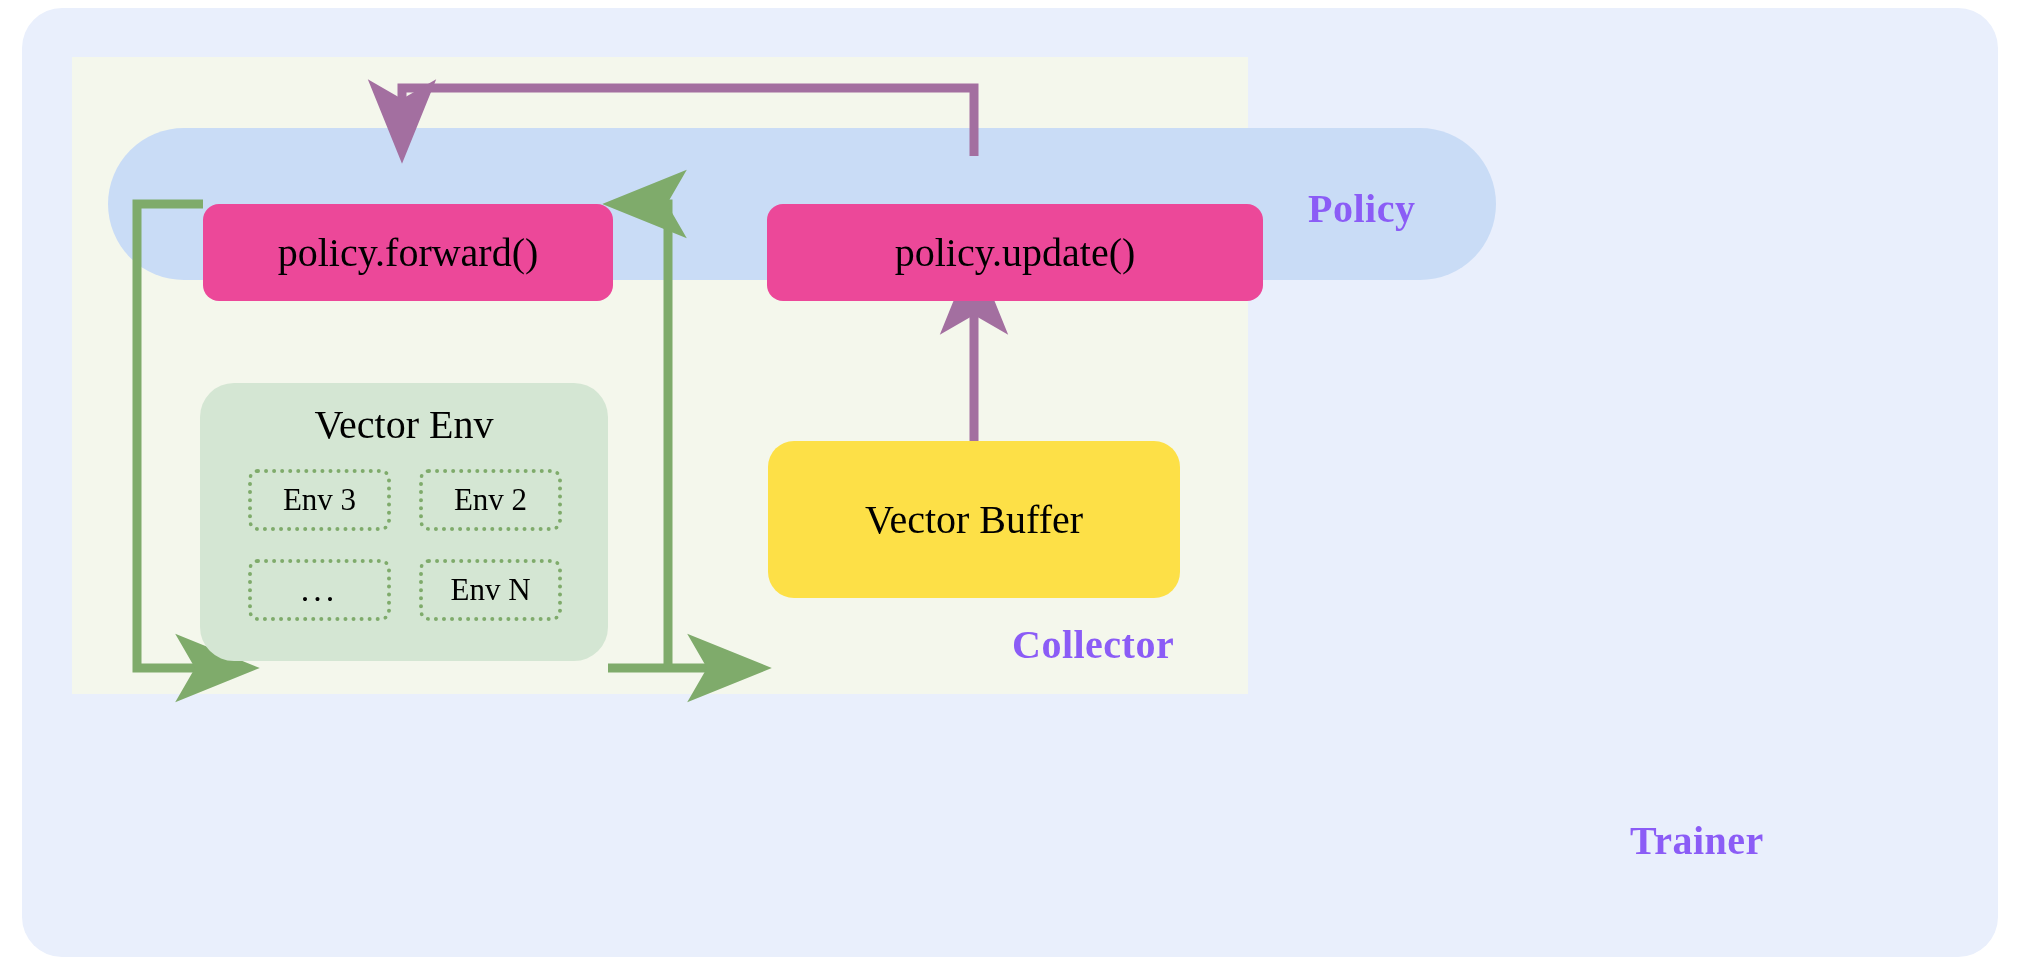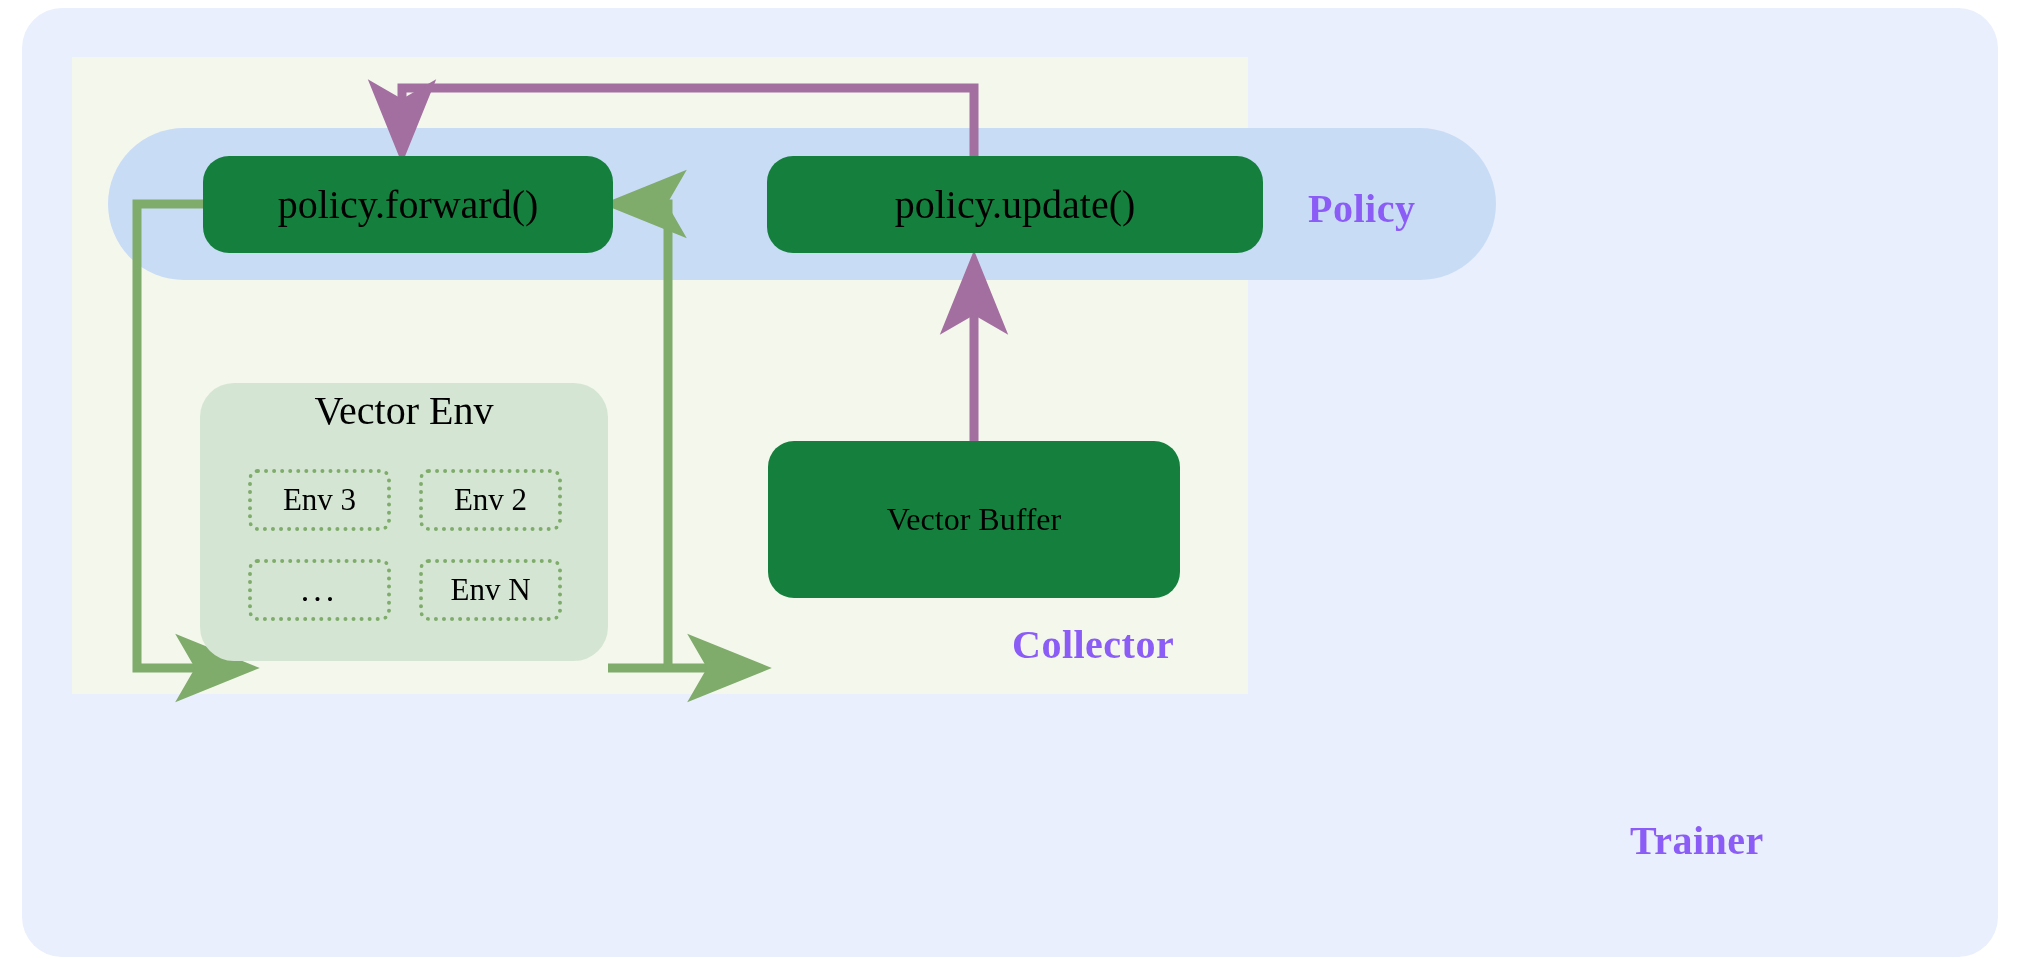--- a/index.html
+++ b/index.html
@@ -26,54 +26,54 @@
   .region-label{
     font-weight:bold; font-size:40px; color:#8b5cf6;
     letter-spacing:0.5px; white-space:nowrap;
   }
   #trainer-label{ left:1630px; top:817px; }
   #collector-label{ left:1012px; top:621px; }
   #policy-label{ left:1308px; top:185px; }
 
   
   .node-pill{
-    background:#15803d; border-radius:26px;
+    background:#ec4899; border-radius:16px;
     display:flex; align-items:center; justify-content:center;
-    font-size:40px; color:#000; white-space:nowrap;
+    font-size:40px; color:#000; white-space:nowrap;margin-top:48px;
   }
   #policy-forward-node{ left:203px; top:156px; width:410px; height:97px; }
   #policy-update-node{ left:767px; top:156px; width:496px; height:97px; }
 
   
   #vector-env-node{
     left:200px; top:383px; width:408px; height:278px;
     background:#d4e6d3; border-radius:34px;
   }
   #vector-env-title{
-    position:absolute; left:0; top:4px; width:100%;
+    position:absolute; left:0; top:18px; width:100%;
     text-align:center; font-size:40px; color:#000;
   }
   #env-grid{
     position:absolute; left:48px; top:86px;
     width:314px; display:flex; flex-wrap:wrap; gap:28px 28px;
   }
   .env-cell{
     width:143px; height:62px; box-sizing:border-box;
     border:4px dotted #7fab6b; border-radius:10px;
     display:flex; align-items:center; justify-content:center;
     font-size:31px; color:#000; white-space:nowrap;
   }
   .env-cell.dots{ font-size:34px; letter-spacing:4px; }
 
   
   #vector-buffer-node{
     left:768px; top:441px; width:412px; height:157px;
-    background:#15803d; border-radius:26px;
+    background:#fde047; border-radius:26px;
     display:flex; align-items:center; justify-content:center;
-    font-size:32px; color:#000; white-space:nowrap;
+    font-size:40px; color:#000; white-space:nowrap;
   }
 
   
   #arrow-layer{ left:0; top:0; width:2020px; height:965px; pointer-events:none; }
 </style>
 </head>
 <body>
 
 <div id="stage">
 

